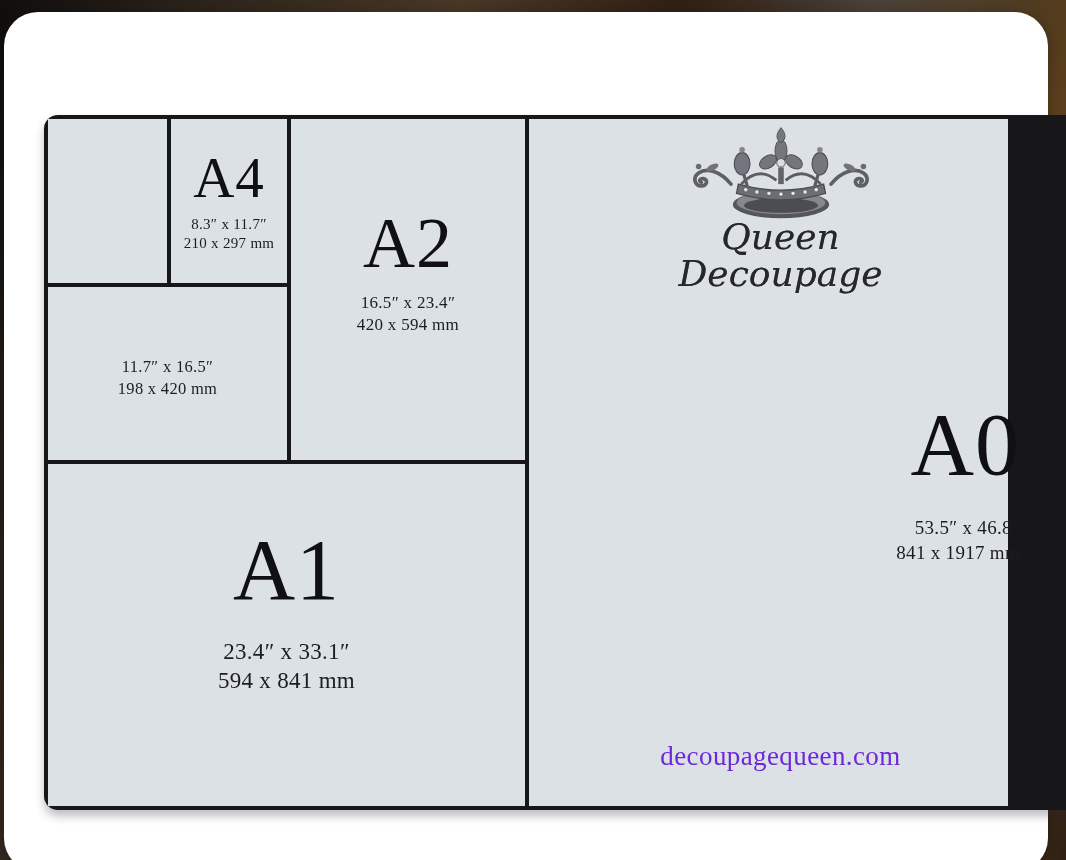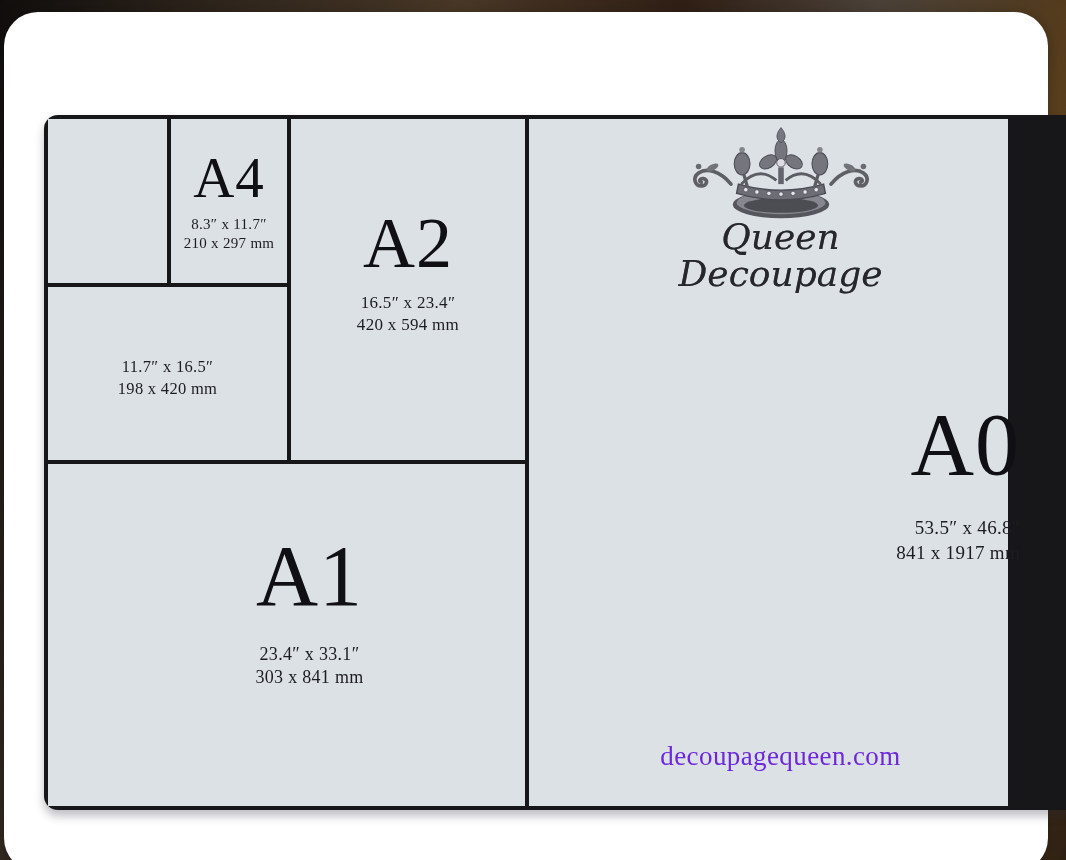--- a/index.html
+++ b/index.html
@@ -53,22 +53,22 @@
 
   .cell-a4 .size-label{font-size:57px; margin-bottom:9px;}
   .cell-a4 .dims{font-size:15px;}
   .cell-a3 .size-label{font-size:68px; margin-bottom:18px;}
   .cell-a3 .dims{font-size:16.5px;text-align:center;}
   .cell-a3 .stack{transform:translateY(4px);}
   .cell-a2 .size-label{font-size:72px; margin-bottom:13px;}
   .cell-a2 .dims{font-size:17px;}
   .cell-a2 .stack{transform:translateY(-18px);}
   .cell-a1 .size-label{font-size:86px; margin-bottom:24px;}
-  .cell-a1 .dims{font-size:18px;}
-  .cell-a1 .stack{transform:translateY(-24px);margin-left:23px;}
+  .cell-a1 .dims{font-size:23px;}
+  .cell-a1 .stack{transform:translateY(-24px);}
 
   
   .a0-inner{position:absolute; inset:0; transform:translateX(12px);}
   .crown{
     position:absolute; top:4px; left:50%; transform:translateX(-50%);
     width:190px; height:100px;
   }
   .brand{
     position:absolute; top:100px; left:0; right:0; text-align:center;
     font-family:"DejaVu Serif","Liberation Serif",serif;
@@ -121,21 +121,21 @@
           <div>420 x 594 mm</div>
         </div>
       </div>
     </div>
 
     <div class="cell cell-a1">
       <div class="stack">
         <div class="size-label">A1</div>
         <div class="dims">
           <div>23.4″ x 33.1″</div>
-          <div>303 x 841 mm</div>
+          <div>594 x 841 mm</div>
         </div>
       </div>
     </div>
 
     <div class="cell cell-a0">
       <div class="a0-inner">
 
         <svg class="crown" viewBox="0 0 200 108" xmlns="http://www.w3.org/2000/svg" aria-hidden="true">
           <defs>
             <g id="scrollL">

